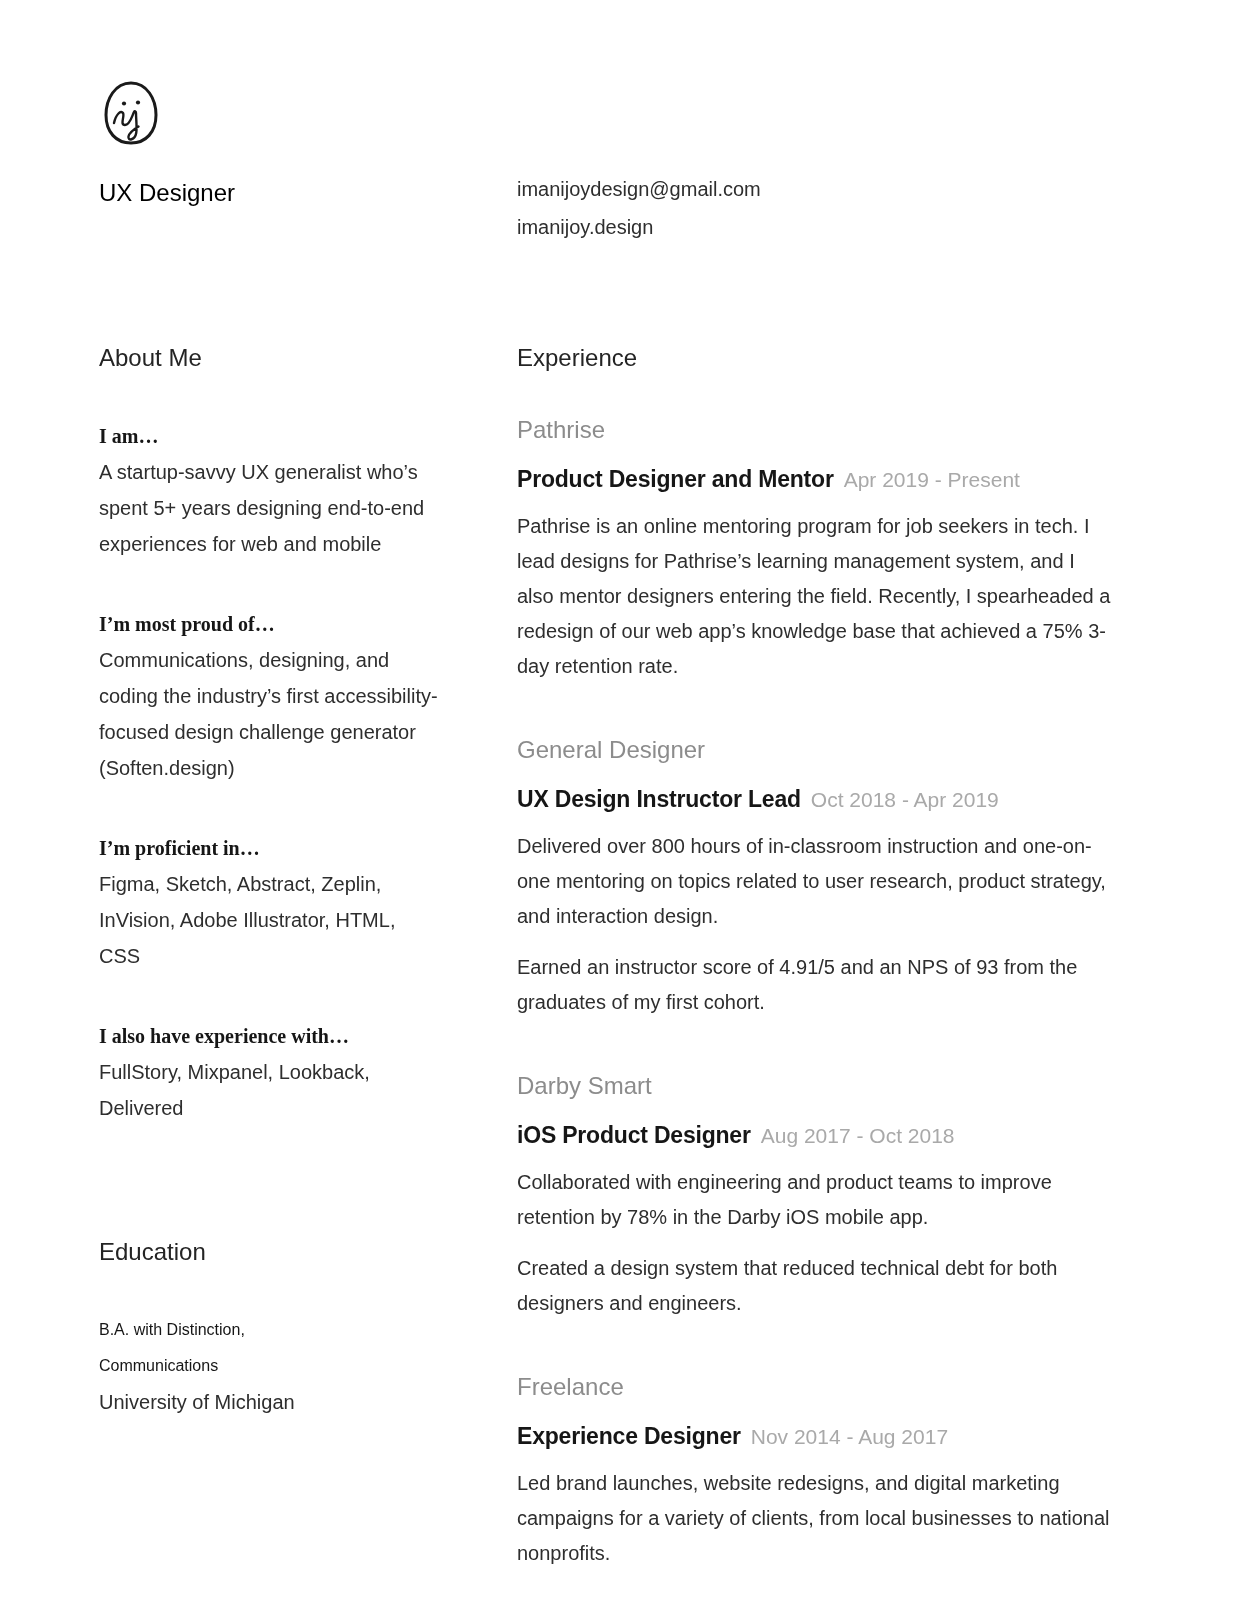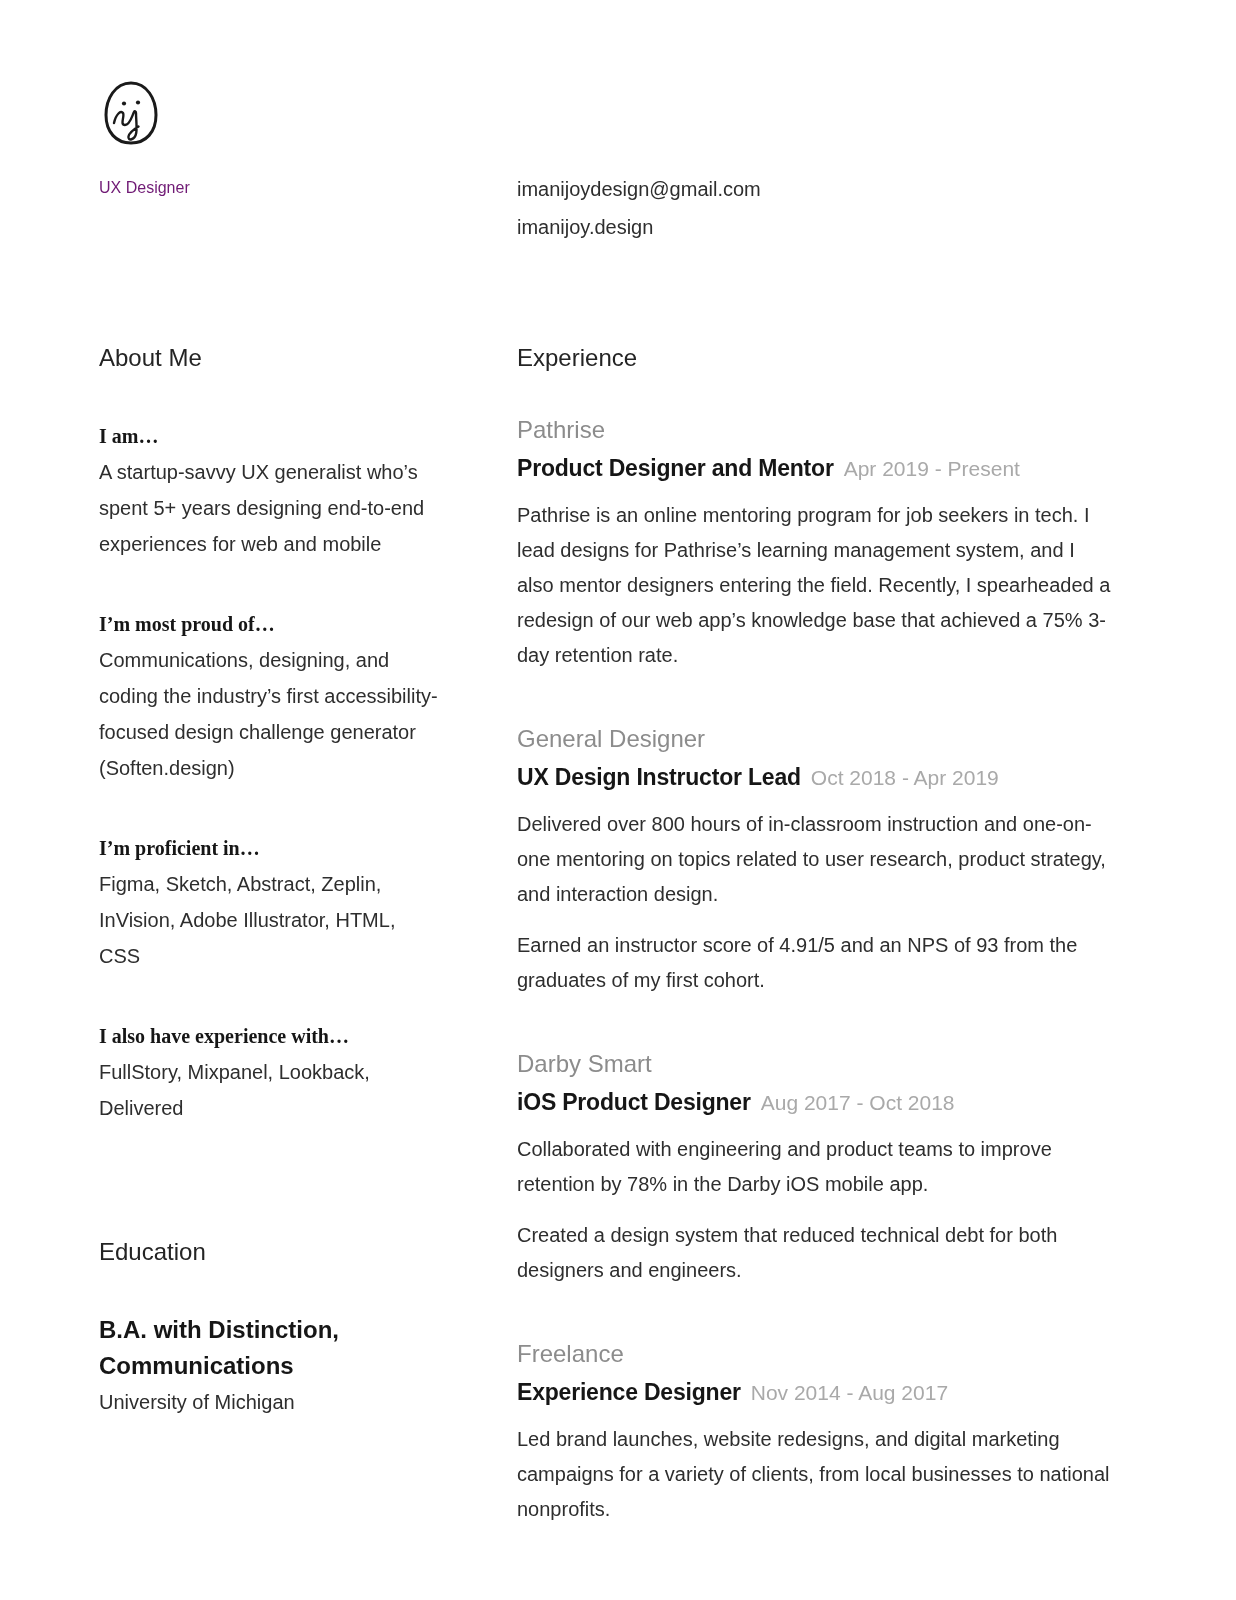--- a/index.html
+++ b/index.html
@@ -22,21 +22,21 @@
     grid-template-columns: 418px 1fr;
     margin-top: 24px;
     align-items: start;
   }
   .name {
     font-size: 28px;
     font-weight: 700;
     color: #161616;
     letter-spacing: -0.2px;
   }
-  .role { font-size: 16px; margin-top: 9px; color: #701a75; }
+  .role { font-size: 24px; margin-top: 9px; color: #000000; }
   .contact-line { font-size: 20px; line-height: 38px; color: #2e2e2e; }
 
   
   .main-grid {
     display: grid;
     grid-template-columns: 418px 1fr;
     margin-top: 98px;
     align-items: start;
   }
   .section-heading {
@@ -52,37 +52,37 @@
   .about-label {
     font-size: 20px;
     font-weight: 700;
     color: #161616;
     line-height: 36px;
     font-family: Liberation Serif, serif;
   }
   .about-text { font-size: 20px; line-height: 36px; color: #2e2e2e; }
   .education { margin-top: 112px; }
   .degree-line {
-    font-size: 24px;
-    font-weight: 700;
+    font-size: 16px;
+    font-weight: 400;
     color: #161616;
     line-height: 36px;
   }
   .school { font-size: 20px; line-height: 36px; color: #2e2e2e; }
 
   
   .right-col { max-width: 600px; }
   .job { margin-bottom: 54px; }
   .company {
     font-size: 24px;
     font-weight: 400;
     color: #8c8c8c;
     line-height: 24px;
   }
-  .title-row { margin-top: 13px; }
+  .title-row { margin-top: 24px; }
   .job-title {
     font-size: 23px;
     font-weight: 700;
     color: #161616;
     letter-spacing: -0.2px;
   }
   .dates { font-size: 21px; font-weight: 400; color: #a9a9a9; margin-left: 10px; }
   .job-para {
     font-size: 20px;
     line-height: 35px;

